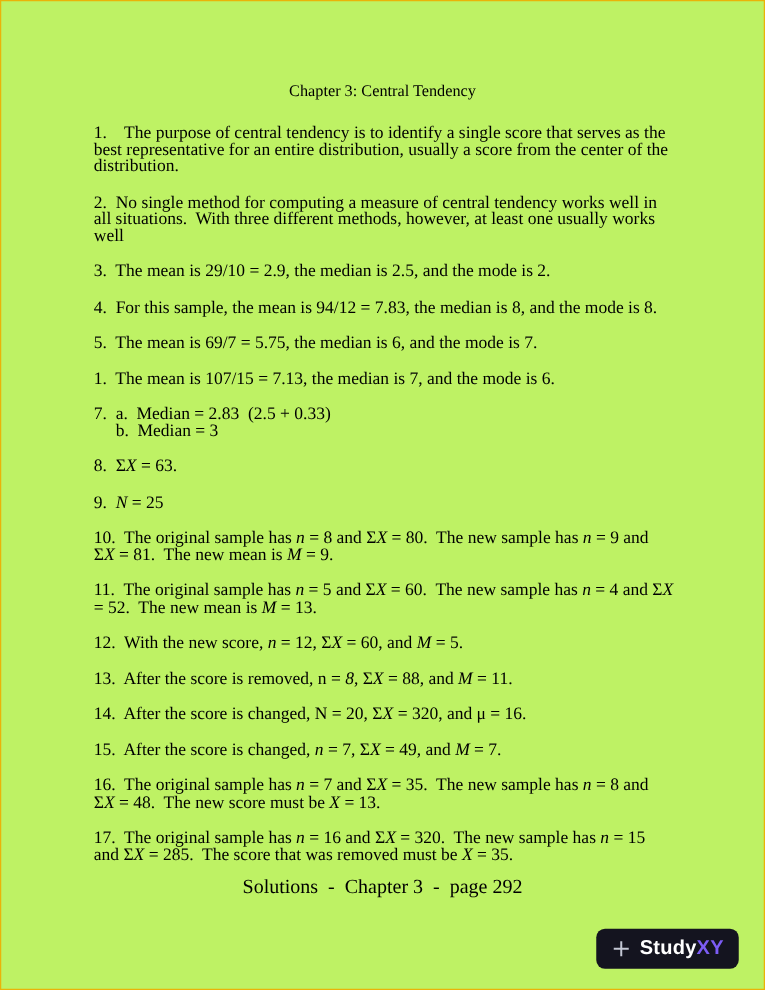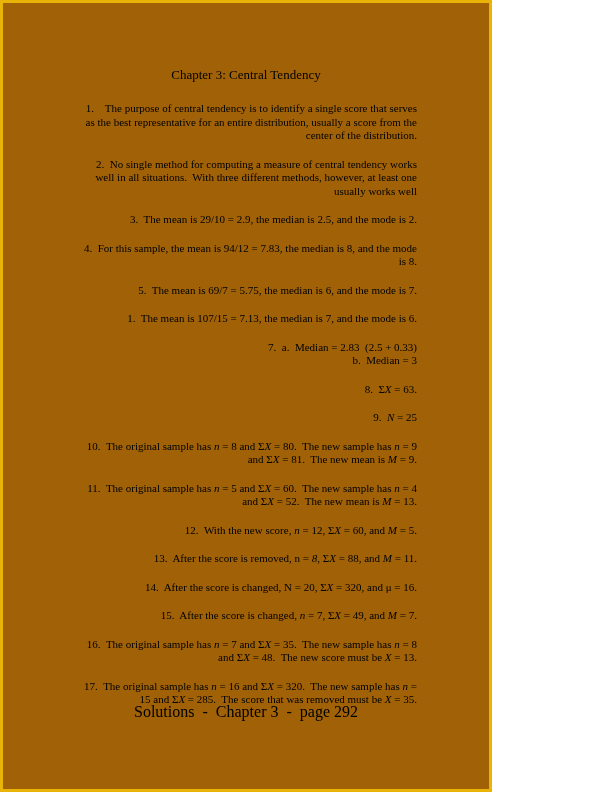--- a/index.html
+++ b/index.html
@@ -2,25 +2,25 @@
 <html><head>
 <meta charset="utf-8">
 <style>
   html, body {
     margin: 0;
     padding: 0;
     background: #ffffff;
   }
   .page {
     position: relative;
-    width: 492px;
+    width: 612px;
     height: 792px;
-    background: #a16207;
+    background: #bef264;
     box-sizing: border-box;
-    border: 3px solid #eab308;
+    border: 1px solid #eab308;
     font-family: "Liberation Serif", "DejaVu Serif", serif;
     color: #000000;
     overflow: hidden;
   }
   .title {
     position: absolute;
     top: 64px;
     left: 0;
     width: 100%;
     text-align: center;
@@ -29,24 +29,23 @@
     margin: 0;
   }
   .content {
     position: absolute;
     top: 99px;
     left: 70px;
     right: 72px;
   }
   .item {
     margin: 0 0 15px 4px;
-    font-size: 11px;
+    font-size: 14px;
     line-height: 13.5px;
     white-space: pre-wrap;
-    text-align: right;
   }
   .item i { font-style: italic; }
   .footer {
     position: absolute;
     top: 700px;
     left: 0;
     width: 100%;
     text-align: center;
     font-size: 16px;
     white-space: pre;
@@ -99,14 +98,22 @@
       <p class="item">12.  With the new score, <i>n</i> = 12, Σ<i>X</i> = 60, and <i>M</i> = 5.</p>
       <p class="item">13.  After the score is removed, n = <i>8</i>, Σ<i>X</i> = 88, and <i>M</i> = 11.</p>
       <p class="item">14.  After the score is changed, N = 20, Σ<i>X</i> = 320, and μ = 16.</p>
       <p class="item">15.  After the score is changed, <i>n</i> = 7, Σ<i>X</i> = 49, and <i>M</i> = 7.</p>
       <p class="item">16.  The original sample has <i>n</i> = 7 and Σ<i>X</i> = 35.  The new sample has <i>n</i> = 8 and Σ<i>X</i> = 48.  The new score must be <i>X</i> = 13.</p>
       <p class="item">17.  The original sample has <i>n</i> = 16 and Σ<i>X</i> = 320.  The new sample has <i>n</i> = 15 and Σ<i>X</i> = 285.  The score that was removed must be <i>X</i> = 35.</p>
     </div>
 
   <div class="footer">Solutions  -  Chapter 3  -  page 292</div>
 
+  <div class="badge">
+    <span class="plus">
+      <svg width="16" height="16" viewBox="0 0 16 16" aria-hidden="true">
+        <path d="M8 2 V14 M2 8 H14" stroke="#c3c7d4" stroke-width="1.6" fill="none"></path>
+      </svg>
+    </span>
+    <span class="brand"><span class="study">Study</span><span class="xy">XY</span></span>
+  </div>
 
 </div>
 
 </body></html>

